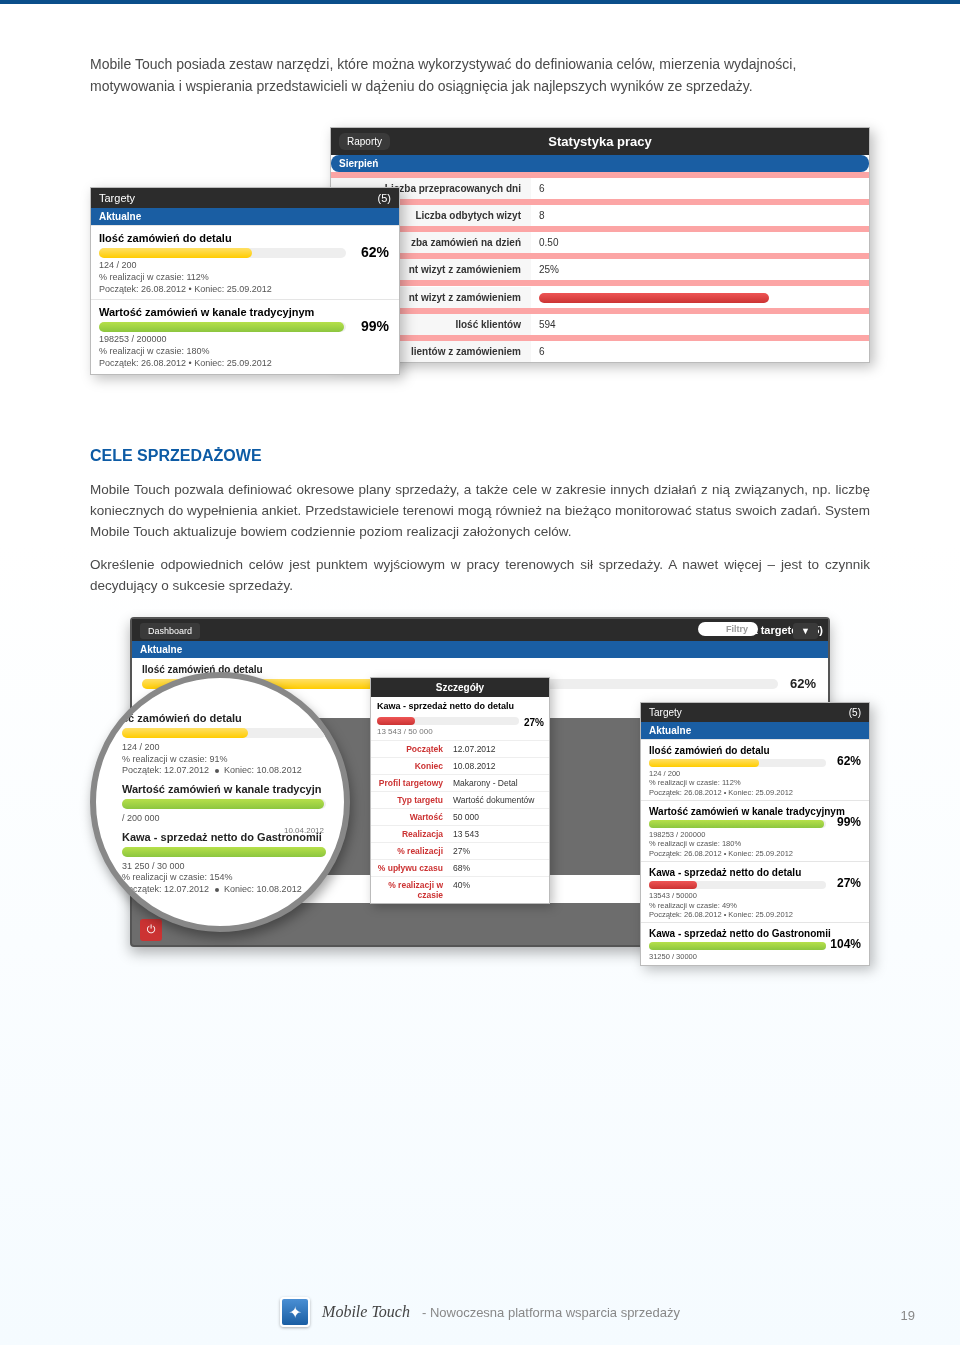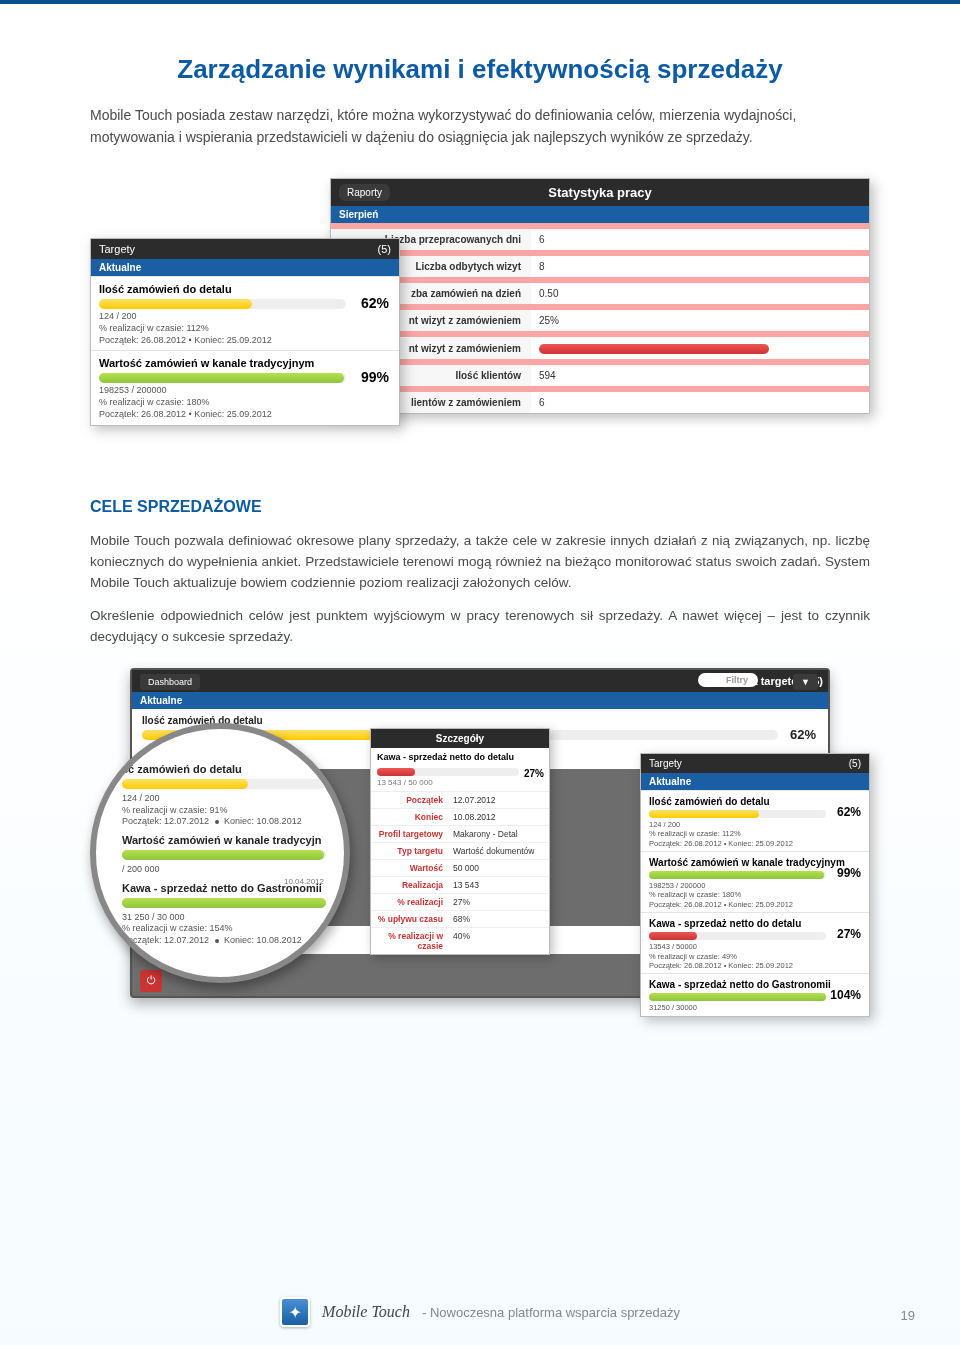--- a/index.html
+++ b/index.html
@@ -109,21 +109,21 @@
     padding: 6px;
     position: relative;
   }
   .stats-top .rap {
     position: absolute; left: 8px; top: 5px;
     background: #3a3a3a; padding: 3px 8px; border-radius: 6px;
     font-size: 10px; font-weight: normal;
   }
   .stats-month {
     background: #1a5ea3; color: #fff; font-size: 10px;
-    font-weight: bold; padding: 3px 8px;
+    font-weight: bold; padding: 3px 8px; border-radius: 8px;
   }
   .stat-row {
     display: flex; align-items: center;
     border-top: 6px solid #fca5a5;
     font-size: 10px;
   }
   .stat-row .k {
     width: 200px; text-align: right; padding: 5px 10px 5px 4px;
     color: #333; font-weight: bold;
     background: #f7f7f7;
@@ -261,21 +261,20 @@
     right: 45px;
     bottom: 22px;
     color: #888;
     font-size: 13px;
   }
 </style>
 </head>
 <body>
 
 <div class="page">
-  <h1 class="title">Zarządzanie wynikami i efektywnością sprzedaży</h1>
   <p class="intro">Mobile Touch posiada zestaw narzędzi, które można wykorzystywać do definiowania celów, mierzenia wydajności, motywowania i wspierania przedstawicieli w dążeniu do osiągnięcia jak najlepszych wyników ze sprzedaży.</p>
 
   <div class="shot1">
 
     <div class="card-stats">
       <div class="stats-top">
         <span class="rap">Raporty</span>
         <span>Statystyka pracy</span>
       </div>
       <div class="stats-month">Sierpień</div>

